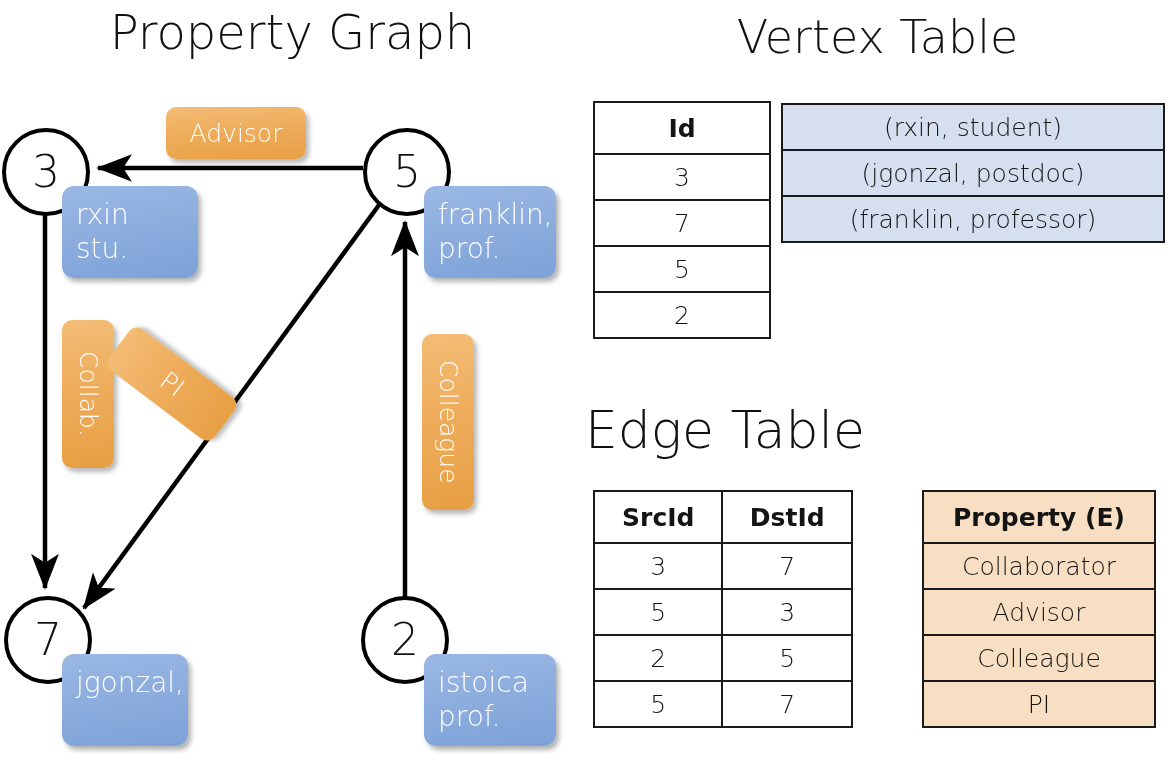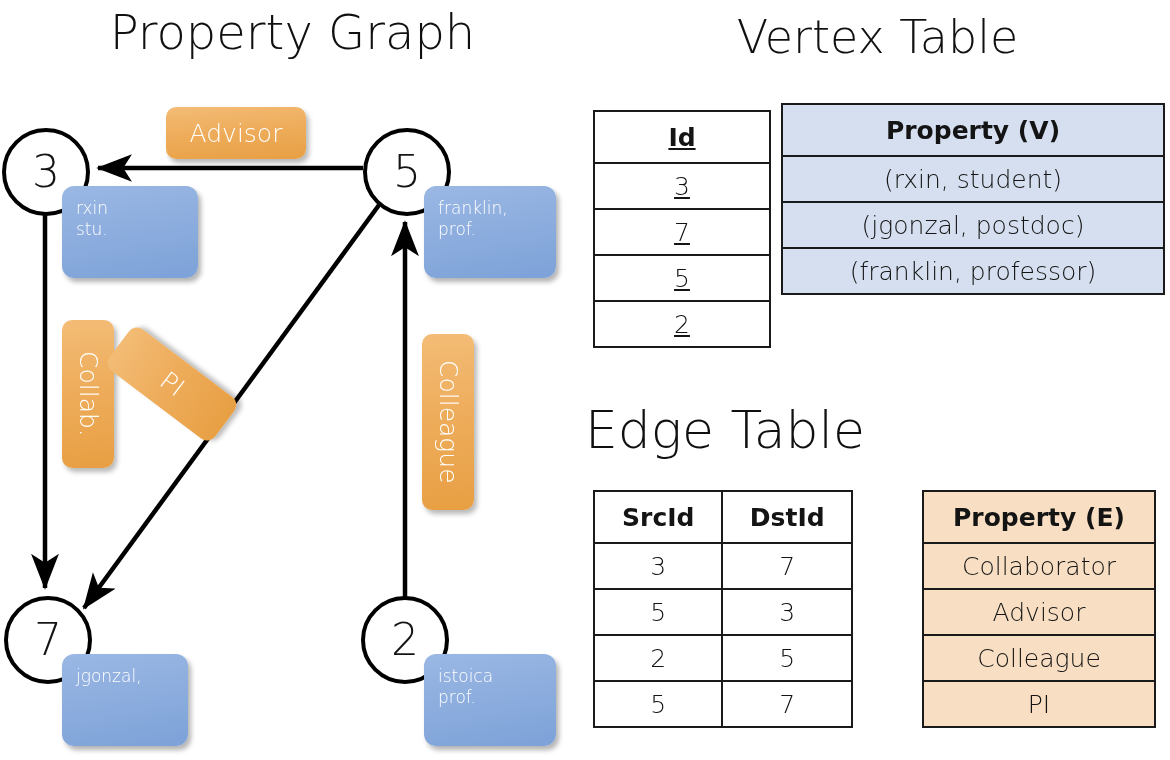--- a/index.html
+++ b/index.html
@@ -44,21 +44,21 @@
   }
 
   .prop-box {
     position: absolute;
     border-radius: 12px;
     background: linear-gradient(170deg, #9bb8e4 0%, #8fafdf 38%, #7da2d8 100%);
     box-shadow: 3px 4px 5px rgba(0,0,0,0.30);
     color: #ffffff;
     font-family: "DejaVu Sans", sans-serif;
     font-weight: 300;
-    font-size: 17px;
+    font-size: 28px;
     line-height: 1.22;
     padding: 12px 0 4px 14px;
     z-index: 4;
   }
 
   .edge-label {
     position: absolute;
     border-radius: 10px;
     background: linear-gradient(175deg, #f3bc76 0%, #eead5c 45%, #e89f43 100%);
     box-shadow: 3px 4px 5px rgba(0,0,0,0.28);
@@ -161,21 +161,21 @@
       <span class="vert-text">PI</span>
     </div>
 
     <div class="edge-label" style="left:422px; top:334px; width:52px; height:176px;">
       <span class="vert-text">Colleague</span>
     </div>
   </div>
 
   <div id="title-vertex-table" class="big-title">Vertex Table</div>
 
-  <table class="tbl" style="left:593px; top:110px; width:178px;text-decoration:underline;">
+  <table class="tbl" style="left:593px; top:101px; width:178px;">
     <tbody>
         <tr>
       <th>Id</th>
     </tr>
     <tr>
       <td>3</td>
     </tr>
     <tr>
       <td>7</td>
     </tr>
@@ -183,23 +183,20 @@
       <td>5</td>
     </tr>
     <tr>
       <td>2</td>
     </tr>
   </tbody>
     </table>
 
   <table class="tbl" style="left:781px; top:103px; width:384px;">
     <tbody>
-        <tr>
-      <th class="fill-blue">Property (V)</th>
-    </tr>
     <tr>
       <td class="fill-blue">(rxin, student)</td>
     </tr>
     <tr>
       <td class="fill-blue">(jgonzal, postdoc)</td>
     </tr>
     <tr>
       <td class="fill-blue">(franklin, professor)</td>
     </tr>
   </tbody>

